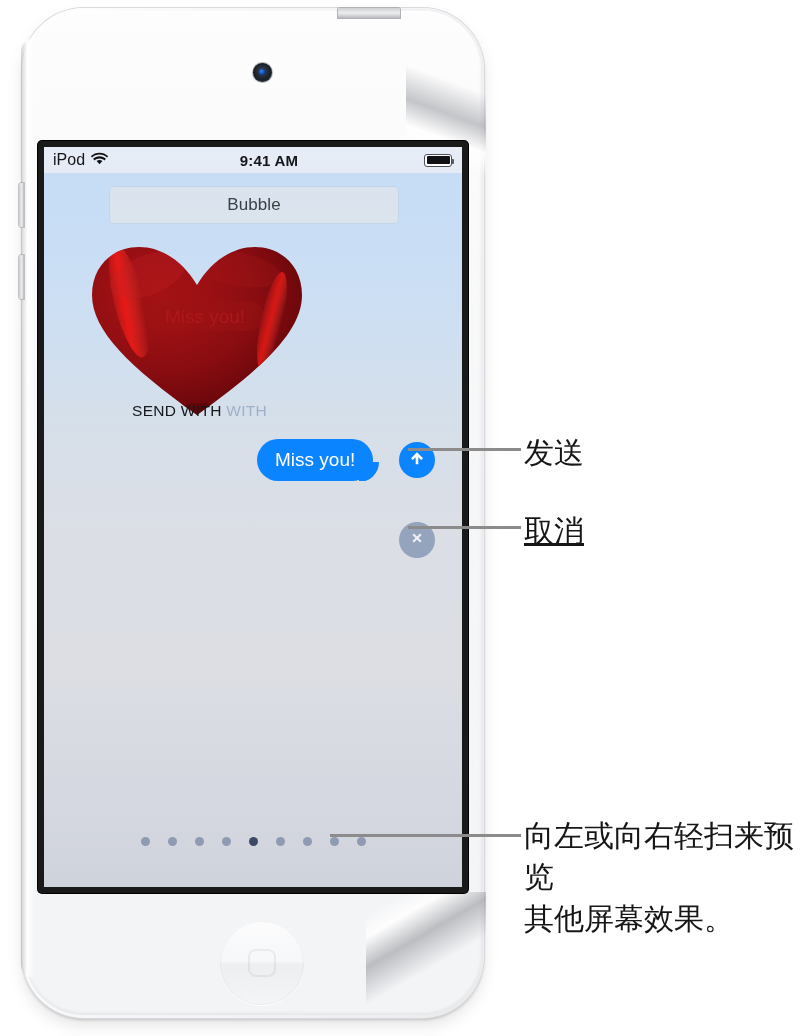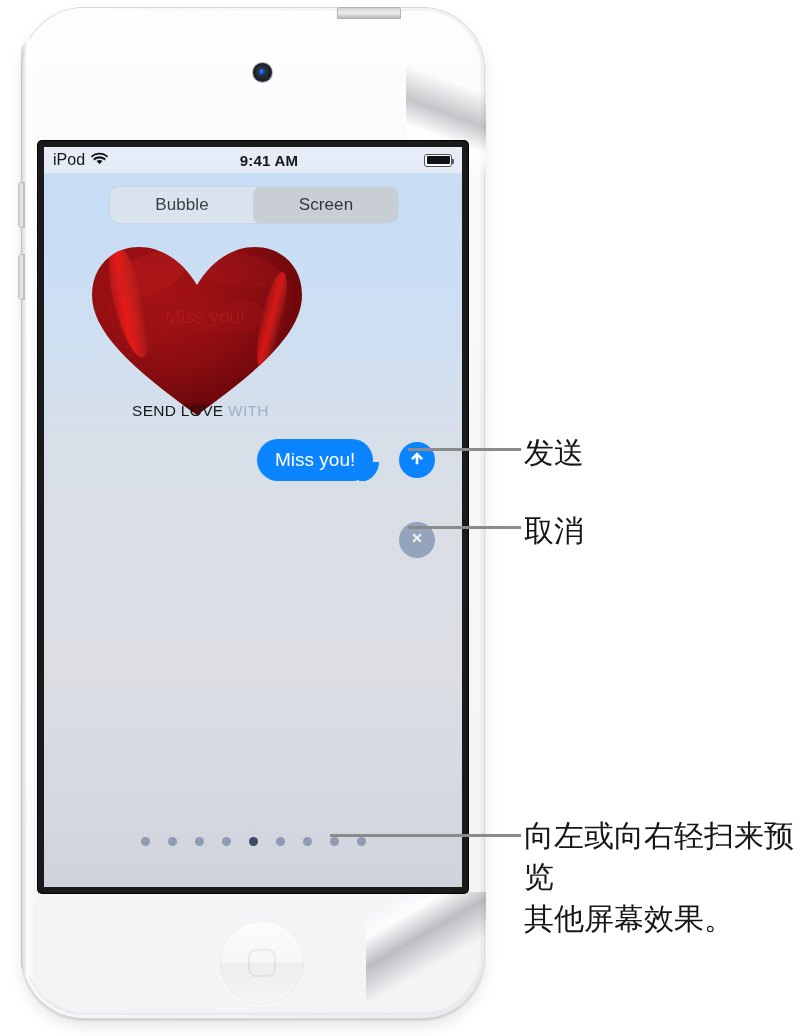--- a/index.html
+++ b/index.html
@@ -203,21 +203,21 @@
     border-radius: 0 1px 1px 0;
   }
 
   
   #segmented {
     position: absolute;
     left: 66px;
     top: 40px;
     width: 288px;
     height: 36px;
-    border-radius: 9px;
+    border-radius: 4px;
     background: rgba(226,229,234,0.72);
     display: flex;
     overflow: hidden;
     box-shadow: 0 0 0 0.5px rgba(170,176,186,0.35);
   }
   .seg {
     flex: 1;
     display: flex;
     align-items: center;
     justify-content: center;
@@ -330,21 +330,21 @@
     position: absolute;
     font-family: "DejaVu Sans", "Liberation Sans", sans-serif;
     font-size: 30px;
     color: #161616;
     line-height: 1.38;
     white-space: pre-line;
   }
   #leader-send   { left: 408px; top: 448px; width: 113px; }
   #label-send    { left: 524px; top: 432px; }
   #leader-cancel { left: 408px; top: 526px; width: 113px; }
-  #label-cancel  { left: 524px; top: 510px; }
+  #label-cancel  { left: 524px; top: 510px; text-decoration: underline; }
   #leader-swipe  { left: 330px; top: 834px; width: 191px; }
   #label-swipe   { left: 524px; top: 815px; width: 290px; }
 </style>
 </head>
 <body>
 
 <div id="device">
   <div id="device-inner-sheen"></div>
   <div id="rim-top-right"></div>
   <div id="rim-bot-right"></div>
@@ -376,21 +376,20 @@
         <div id="status-right">
           <span class="battery-shell">
             <span class="battery-fill"></span>
             <span class="battery-nub"></span>
           </span>
         </div>
       </div>
 
       <div id="segmented">
         <div class="seg">Bubble</div>
-        <div class="seg selected">Screen</div>
       </div>
 
       <div id="balloon-wrap">
         <svg id="heart-svg" width="222" height="180" viewBox="0 0 222 180">
           <defs>
             <radialGradient id="heartBody" cx="32%" cy="28%" r="78%">
               <stop offset="0%" stop-color="#a41214"></stop>
               <stop offset="28%" stop-color="#9c1013"></stop>
               <stop offset="58%" stop-color="#8a0d11"></stop>
               <stop offset="100%" stop-color="#620509"></stop>
@@ -413,21 +412,21 @@
           <g clip-path="url(#heartClip)">
             <ellipse cx="43" cy="62" rx="15" ry="58" fill="url(#sheenL)" transform="rotate(-14 43 62)"></ellipse>
             <ellipse cx="186" cy="82" rx="11" ry="50" fill="url(#sheenR)" transform="rotate(12 186 82)"></ellipse>
             <ellipse cx="62" cy="36" rx="40" ry="20" fill="#c42124" opacity="0.30" transform="rotate(-22 62 36)"></ellipse>
             <ellipse cx="150" cy="30" rx="46" ry="17" fill="#b01a1d" opacity="0.22" transform="rotate(10 150 30)"></ellipse>
             <rect x="60" y="62" width="118" height="30" rx="15" fill="#9d1416" opacity="0.38"></rect>
             <text x="119" y="84" font-family="Liberation Sans, sans-serif" font-size="19" fill="#b51b1e" opacity="0.75" text-anchor="middle">Miss you!</text>
             <ellipse cx="111" cy="176" rx="34" ry="12" fill="#4d0306" opacity="0.45"></ellipse>
           </g>
         </svg>
-        <div id="balloon-caption"><span>SEND LOVE </span><span class="fade">WITH</span></div>
+        <div id="balloon-caption"><span>SEND WITH </span><span class="fade">WITH</span></div>
       </div>
 
       <div id="bubble">
         <span>Miss you!</span>
         <span id="bubble-tail"></span>
       </div>
 
       <div class="action-btn" id="send-button">
         <span>
           <svg width="20" height="20" viewBox="0 0 20 20">

